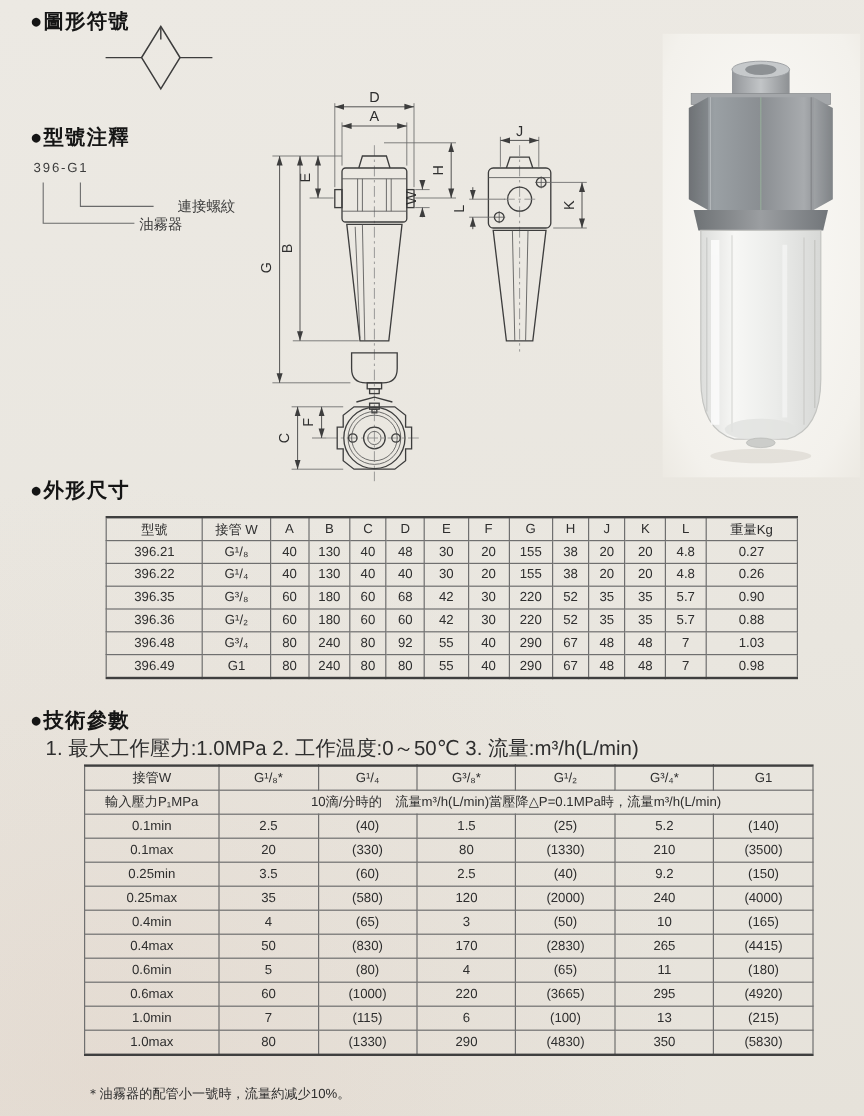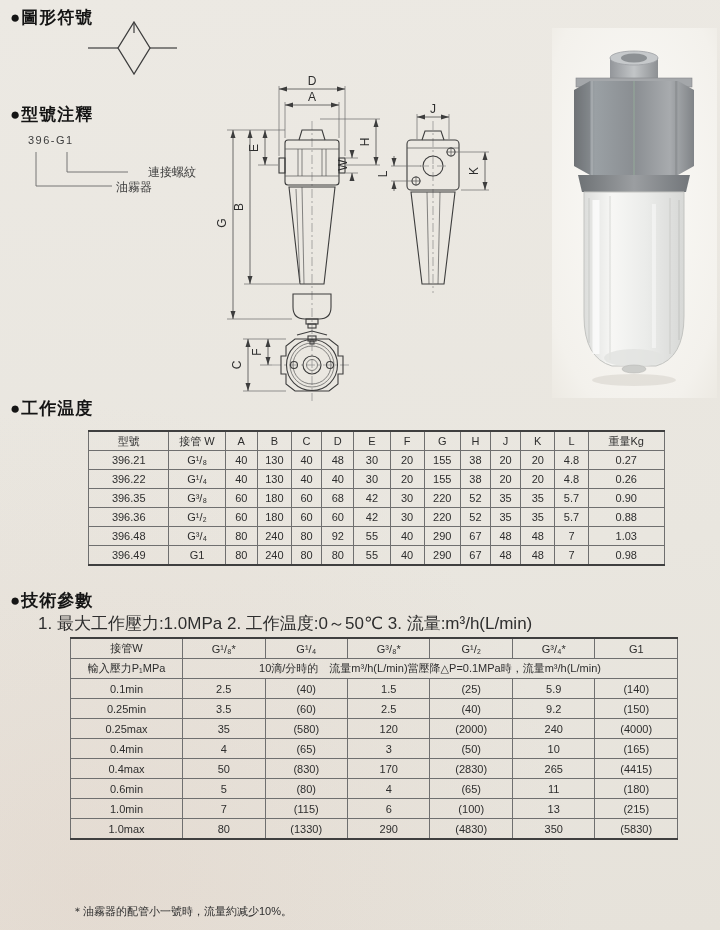--- a/index.html
+++ b/index.html
@@ -1,21 +1,21 @@
 <!DOCTYPE html>
 <html><head>
 <meta charset="utf-8">
 <style>
   html,body{margin:0;padding:0;}
   body{width:720px;height:930px;font-family:"Liberation Sans","DejaVu Sans",sans-serif;}
   .page{position:relative;width:720px;height:930px;overflow:hidden;
         background:radial-gradient(circle at 12% 96%, rgba(210,170,150,0.14), transparent 45%),
                    linear-gradient(175deg,#ece9e3 0%,#e9e6df 60%,#e6e2da 100%);
         color:#222;}
-  .sec-title{position:absolute;font-size:17px;font-weight:bold;color:#151515;letter-spacing:1px;}
+  .sec-title{position:absolute;font-size:17px;font-weight:bold;color:#151515;letter-spacing:1px;margin-left:15px;}
   .t1{left:10px;top:6px;}
   .t2{left:10px;top:103px;}
   .t3{left:10px;top:397px;}
   .t4{left:10px;top:589px;}
   .model-code{position:absolute;left:28px;top:134px;font-size:11px;color:#3c3c3c;letter-spacing:1.5px;}
   .callout{position:absolute;font-size:12px;color:#3c3c3c;}
   .c1{left:148px;top:164px;}
   .c2{left:116px;top:179px;}
   .svg-abs{position:absolute;}
   .symbol-svg{left:85px;top:18px;}
@@ -41,21 +41,21 @@
   .drawing-svg .cl{stroke:#8a8a8a;stroke-width:0.7;fill:none;stroke-dasharray:9 3 2 3;}
   .drawing-svg text{font-size:12px;fill:#2e2e2e;font-family:"Liberation Sans","DejaVu Sans",sans-serif;}
 </style>
 </head>
 <body>
 
 <div class="page">
 
   <div class="sec-title t1">●圖形符號</div>
   <div class="sec-title t2">●型號注釋</div>
-  <div class="sec-title t3">●工作温度</div>
+  <div class="sec-title t3">●外形尺寸</div>
   <div class="sec-title t4">●技術參數</div>
 
   <svg class="svg-abs symbol-svg" width="95" height="60" viewBox="0 0 95 60">
     <line x1="3" y1="30" x2="33" y2="30" stroke="#3d3d3d" stroke-width="1.2"></line>
     <line x1="65" y1="30" x2="92" y2="30" stroke="#3d3d3d" stroke-width="1.2"></line>
     <polygon points="49,4 65,30 49,56 33,30" fill="none" stroke="#3d3d3d" stroke-width="1.3"></polygon>
     <line x1="49" y1="5" x2="49" y2="15" stroke="#3d3d3d" stroke-width="1.2"></line>
   </svg>
 
   <div class="model-code">396-G1</div>
@@ -402,22 +402,31 @@
         <td colspan="6">10滴/分時的　流量m³/h(L/min)當壓降△P=0.1MPa時，流量m³/h(L/min)</td>
       </tr>
     </tbody>
     <tbody>
         <tr>
           <td>0.1min</td>
           <td>2.5</td>
           <td>(40)</td>
           <td>1.5</td>
           <td>(25)</td>
-          <td>5.9</td>
+          <td>5.2</td>
           <td>(140)</td>
+        </tr>
+        <tr>
+          <td>0.1max</td>
+          <td>20</td>
+          <td>(330)</td>
+          <td>80</td>
+          <td>(1330)</td>
+          <td>210</td>
+          <td>(3500)</td>
         </tr>
         <tr>
           <td>0.25min</td>
           <td>3.5</td>
           <td>(60)</td>
           <td>2.5</td>
           <td>(40)</td>
           <td>9.2</td>
           <td>(150)</td>
         </tr>
@@ -451,20 +460,29 @@
         <tr>
           <td>0.6min</td>
           <td>5</td>
           <td>(80)</td>
           <td>4</td>
           <td>(65)</td>
           <td>11</td>
           <td>(180)</td>
         </tr>
         <tr>
+          <td>0.6max</td>
+          <td>60</td>
+          <td>(1000)</td>
+          <td>220</td>
+          <td>(3665)</td>
+          <td>295</td>
+          <td>(4920)</td>
+        </tr>
+        <tr>
           <td>1.0min</td>
           <td>7</td>
           <td>(115)</td>
           <td>6</td>
           <td>(100)</td>
           <td>13</td>
           <td>(215)</td>
         </tr>
         <tr>
           <td>1.0max</td>

